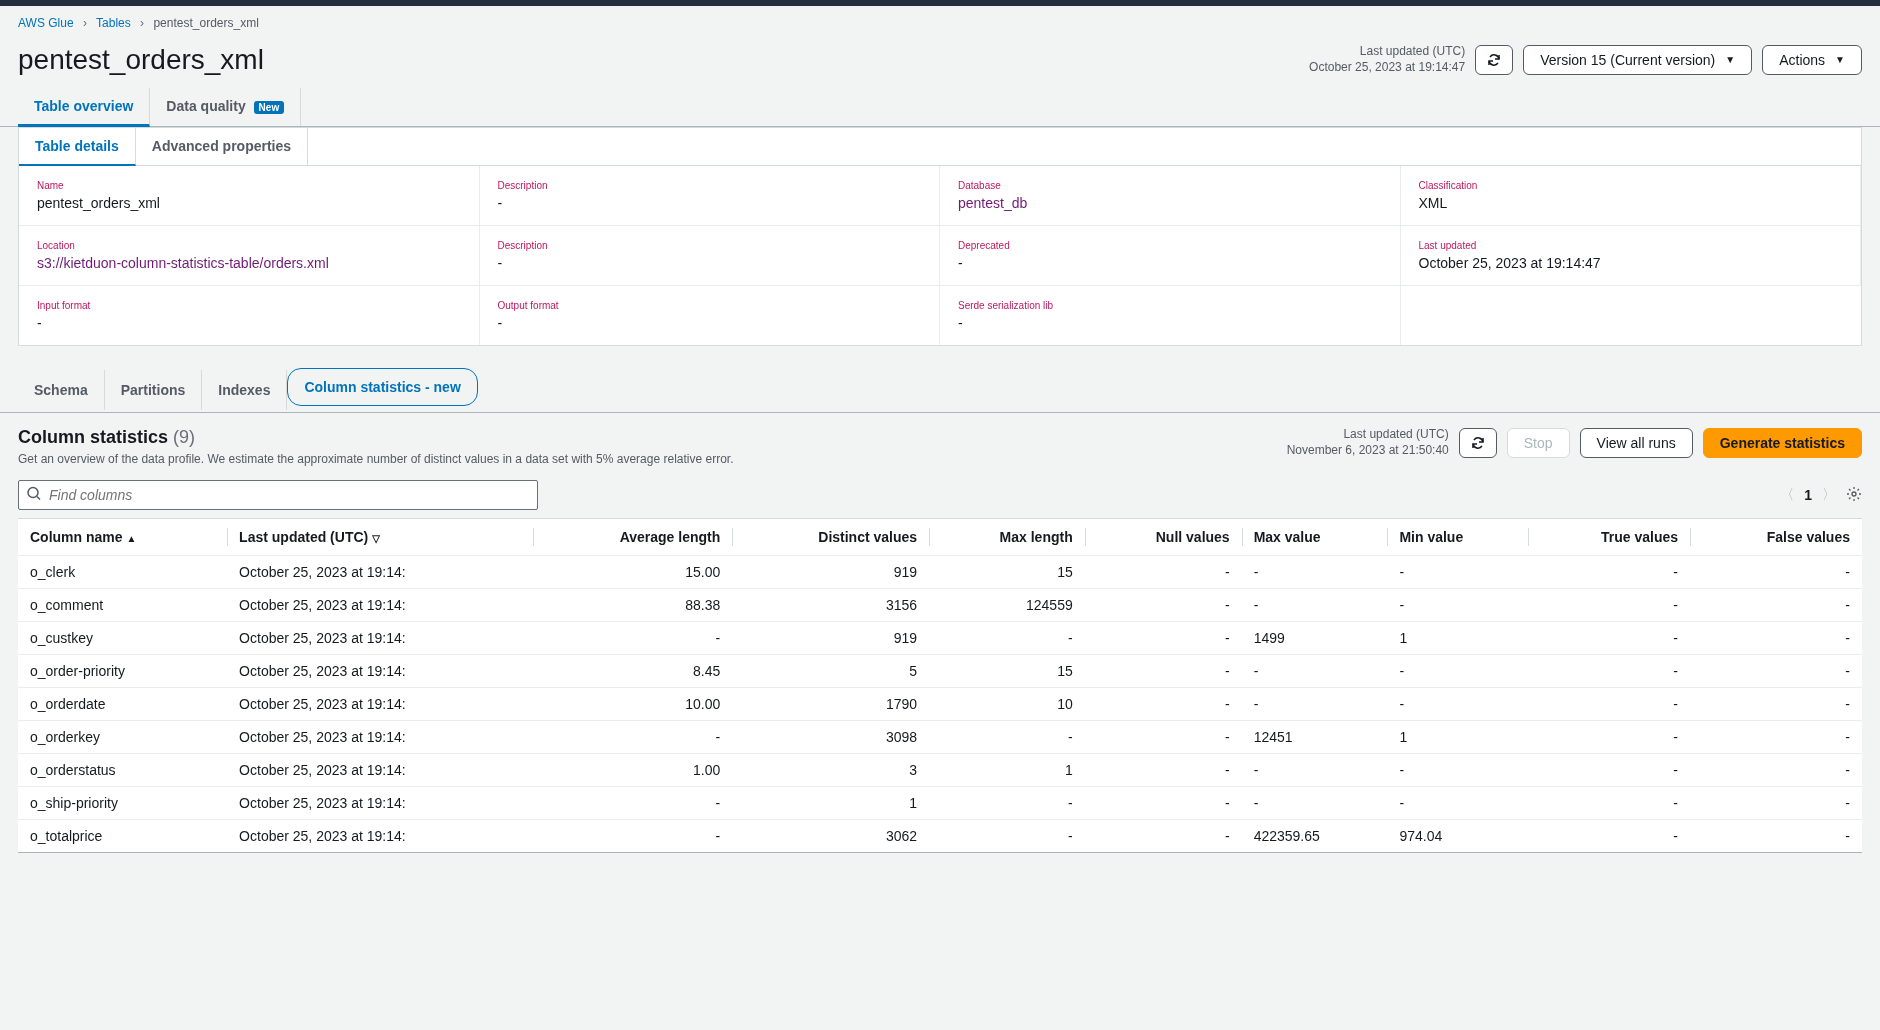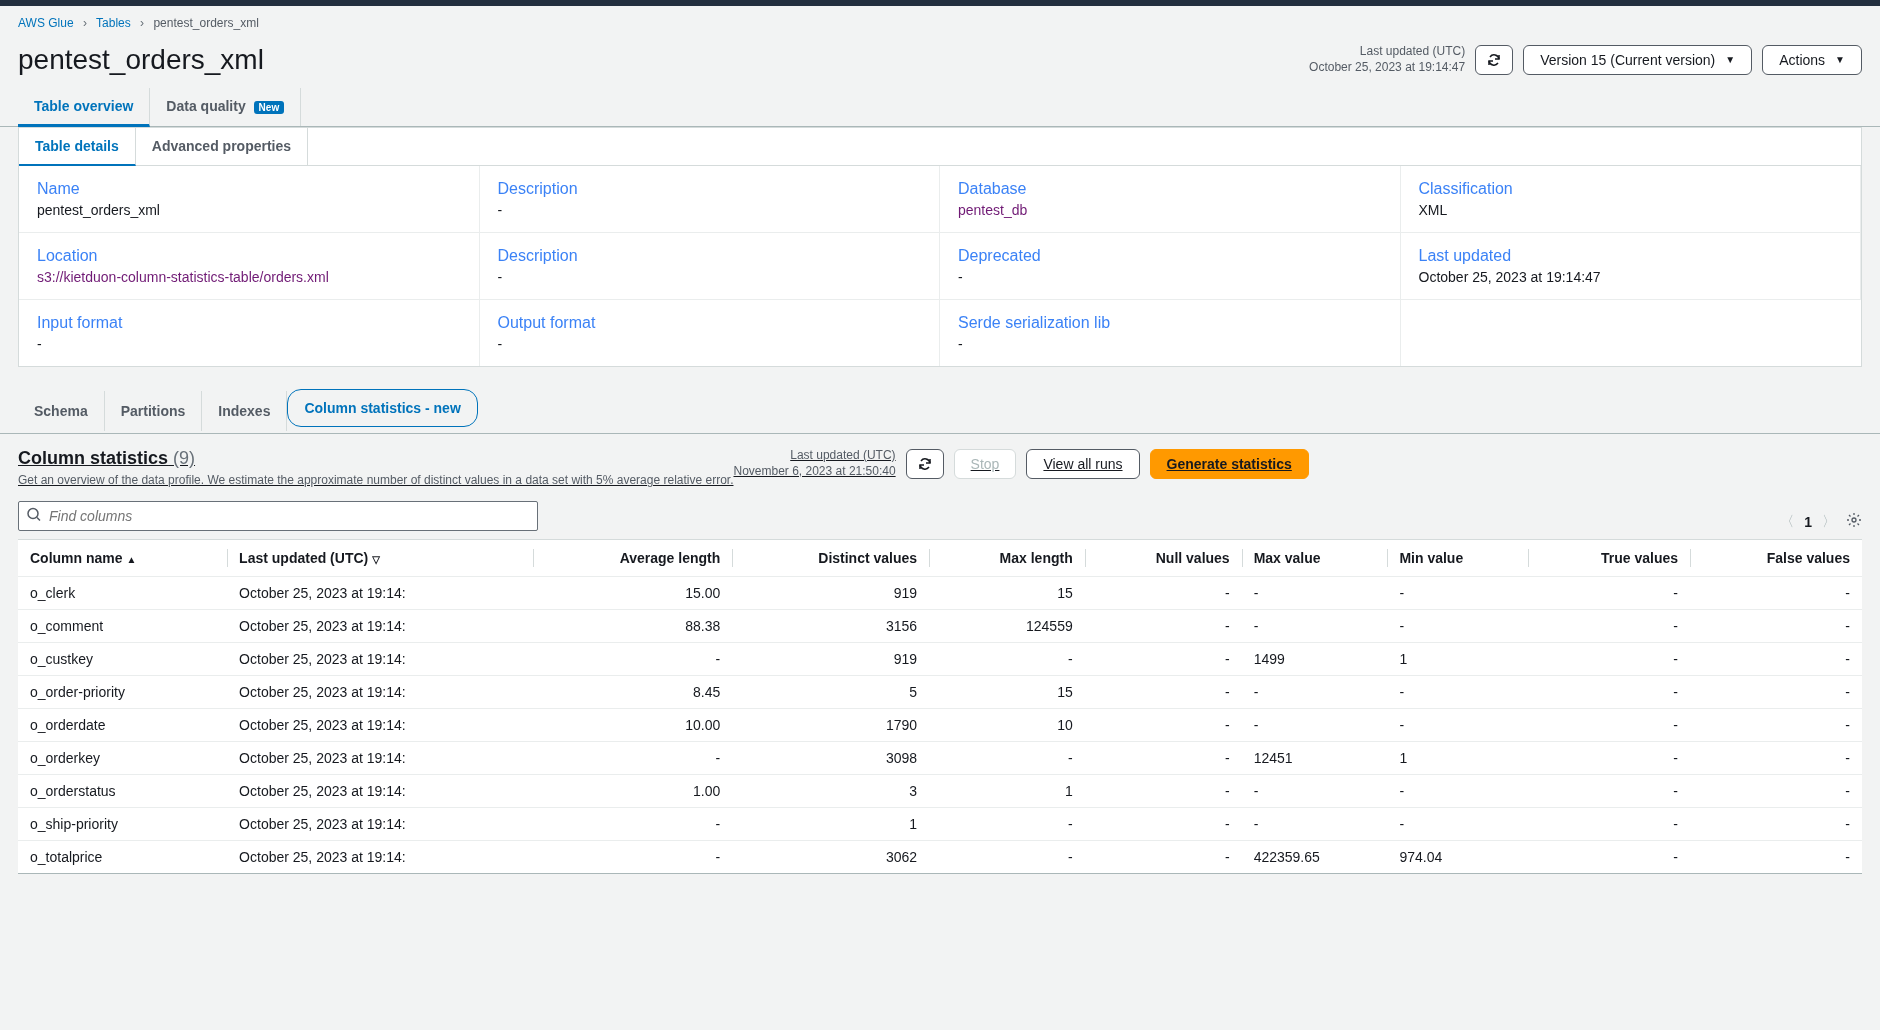--- a/index.html
+++ b/index.html
@@ -23,36 +23,36 @@
 .tabs-primary .tab { padding: 10px 16px; font-size: 14px; font-weight: 700; color: #545b64; cursor: pointer; border-right: 1px solid #d5dbdb; }
 .tabs-primary .tab.active { color: #0073bb; border-bottom: 3px solid #0073bb; margin-bottom: -1px; }
 .badge-new { background: #0073bb; color: #fff; font-size: 10px; padding: 1px 5px; border-radius: 3px; margin-left: 4px; font-weight: 700; }
 .panel { background: #fff; border: 1px solid #d5dbdb; margin: 0 18px; }
 .panel-tabs { display: flex; border-bottom: 1px solid #d5dbdb; }
 .panel-tabs .ptab { padding: 10px 16px; font-size: 14px; font-weight: 700; color: #545b64; cursor: pointer; border-right: 1px solid #d5dbdb; }
 .panel-tabs .ptab.active { color: #0073bb; border-bottom: 2px solid #0073bb; margin-bottom: -1px; }
 .detail-grid { display: grid; grid-template-columns: repeat(4, 1fr); gap: 0; }
 .detail-cell { padding: 14px 18px; border-right: 1px solid #eaeded; }
 .detail-cell:last-child { border-right: none; }
-.detail-label { font-size: 16px; color: #3b82f6; margin-bottom: 4px; }
+.detail-label { font-size: 10px; color: #be185d; margin-bottom: 4px; }
 .detail-value { font-size: 14px; color: #16191f; }
 .detail-value a { color: #701a75; text-decoration: none; }
 .schema-tabs { display: flex; align-items: center; padding: 0 18px; margin-top: 22px; border-bottom: 1px solid #aab7b8; gap: 0; }
 .schema-tabs .stab { padding: 12px 16px; font-size: 14px; font-weight: 700; color: #545b64; cursor: pointer; border-right: 1px solid #d5dbdb; }
 .schema-tabs .stab.boxed { border: 1px solid #0073bb; color: #0073bb; border-radius: 14px; margin-bottom: 6px; padding: 10px 16px; }
 .stats-panel { padding: 14px 0 0 0; margin: 0 18px; }
-.stats-header { display: flex; align-items: flex-start; padding: 0 0 4px 0; text-decoration: underline; }
+.stats-header { display: flex; justify-content: space-between; align-items: flex-start; padding: 0 0 4px 0; }
 .stats-header h2 { font-size: 18px; font-weight: 700; }
 .stats-header h2 .count { color: #687078; font-weight: 400; }
 .stats-desc { font-size: 12px; color: #545b64; margin: 4px 0 10px 0; }
 .stats-actions { display: flex; align-items: center; gap: 10px; }
 .search-wrap { position: relative; width: 520px; }
 .search-wrap input { width: 100%; padding: 6px 10px 6px 30px; border: 1px solid #687078; border-radius: 2px; font-size: 14px; font-style: italic; color: #687078; }
 .search-wrap .search-icon { position: absolute; left: 8px; top: 50%; transform: translateY(-50%); color: #545b64; }
-.toolbar-row { display: flex; justify-content: space-between; align-items: flex-end; }
+.toolbar-row { display: flex; justify-content: space-between; align-items: center; }
 .pager { display: flex; align-items: center; gap: 10px; color: #545b64; }
 .pager .pg { font-weight: 700; color: #16191f; }
 .pager .arrow { color: #aab7b8; cursor: pointer; }
 .pager .gear { cursor: pointer; }
 table.stats { width: 100%; border-collapse: collapse; margin-top: 8px; background: #fff; }
 table.stats th { text-align: left; padding: 10px 12px; font-size: 14px; font-weight: 700; border-top: 1px solid #d5dbdb; border-bottom: 1px solid #eaeded; color: #16191f; position: relative; }
 table.stats th.right, table.stats td.right { text-align: right; }
 table.stats th .sort { font-size: 10px; margin-left: 4px; }
 table.stats th:not(:first-child)::before { content: ""; position: absolute; left: 0; top: 25%; height: 50%; width: 1px; background: #d5dbdb; }
 table.stats td { padding: 8px 12px; font-size: 14px; border-bottom: 1px solid #eaeded; }

